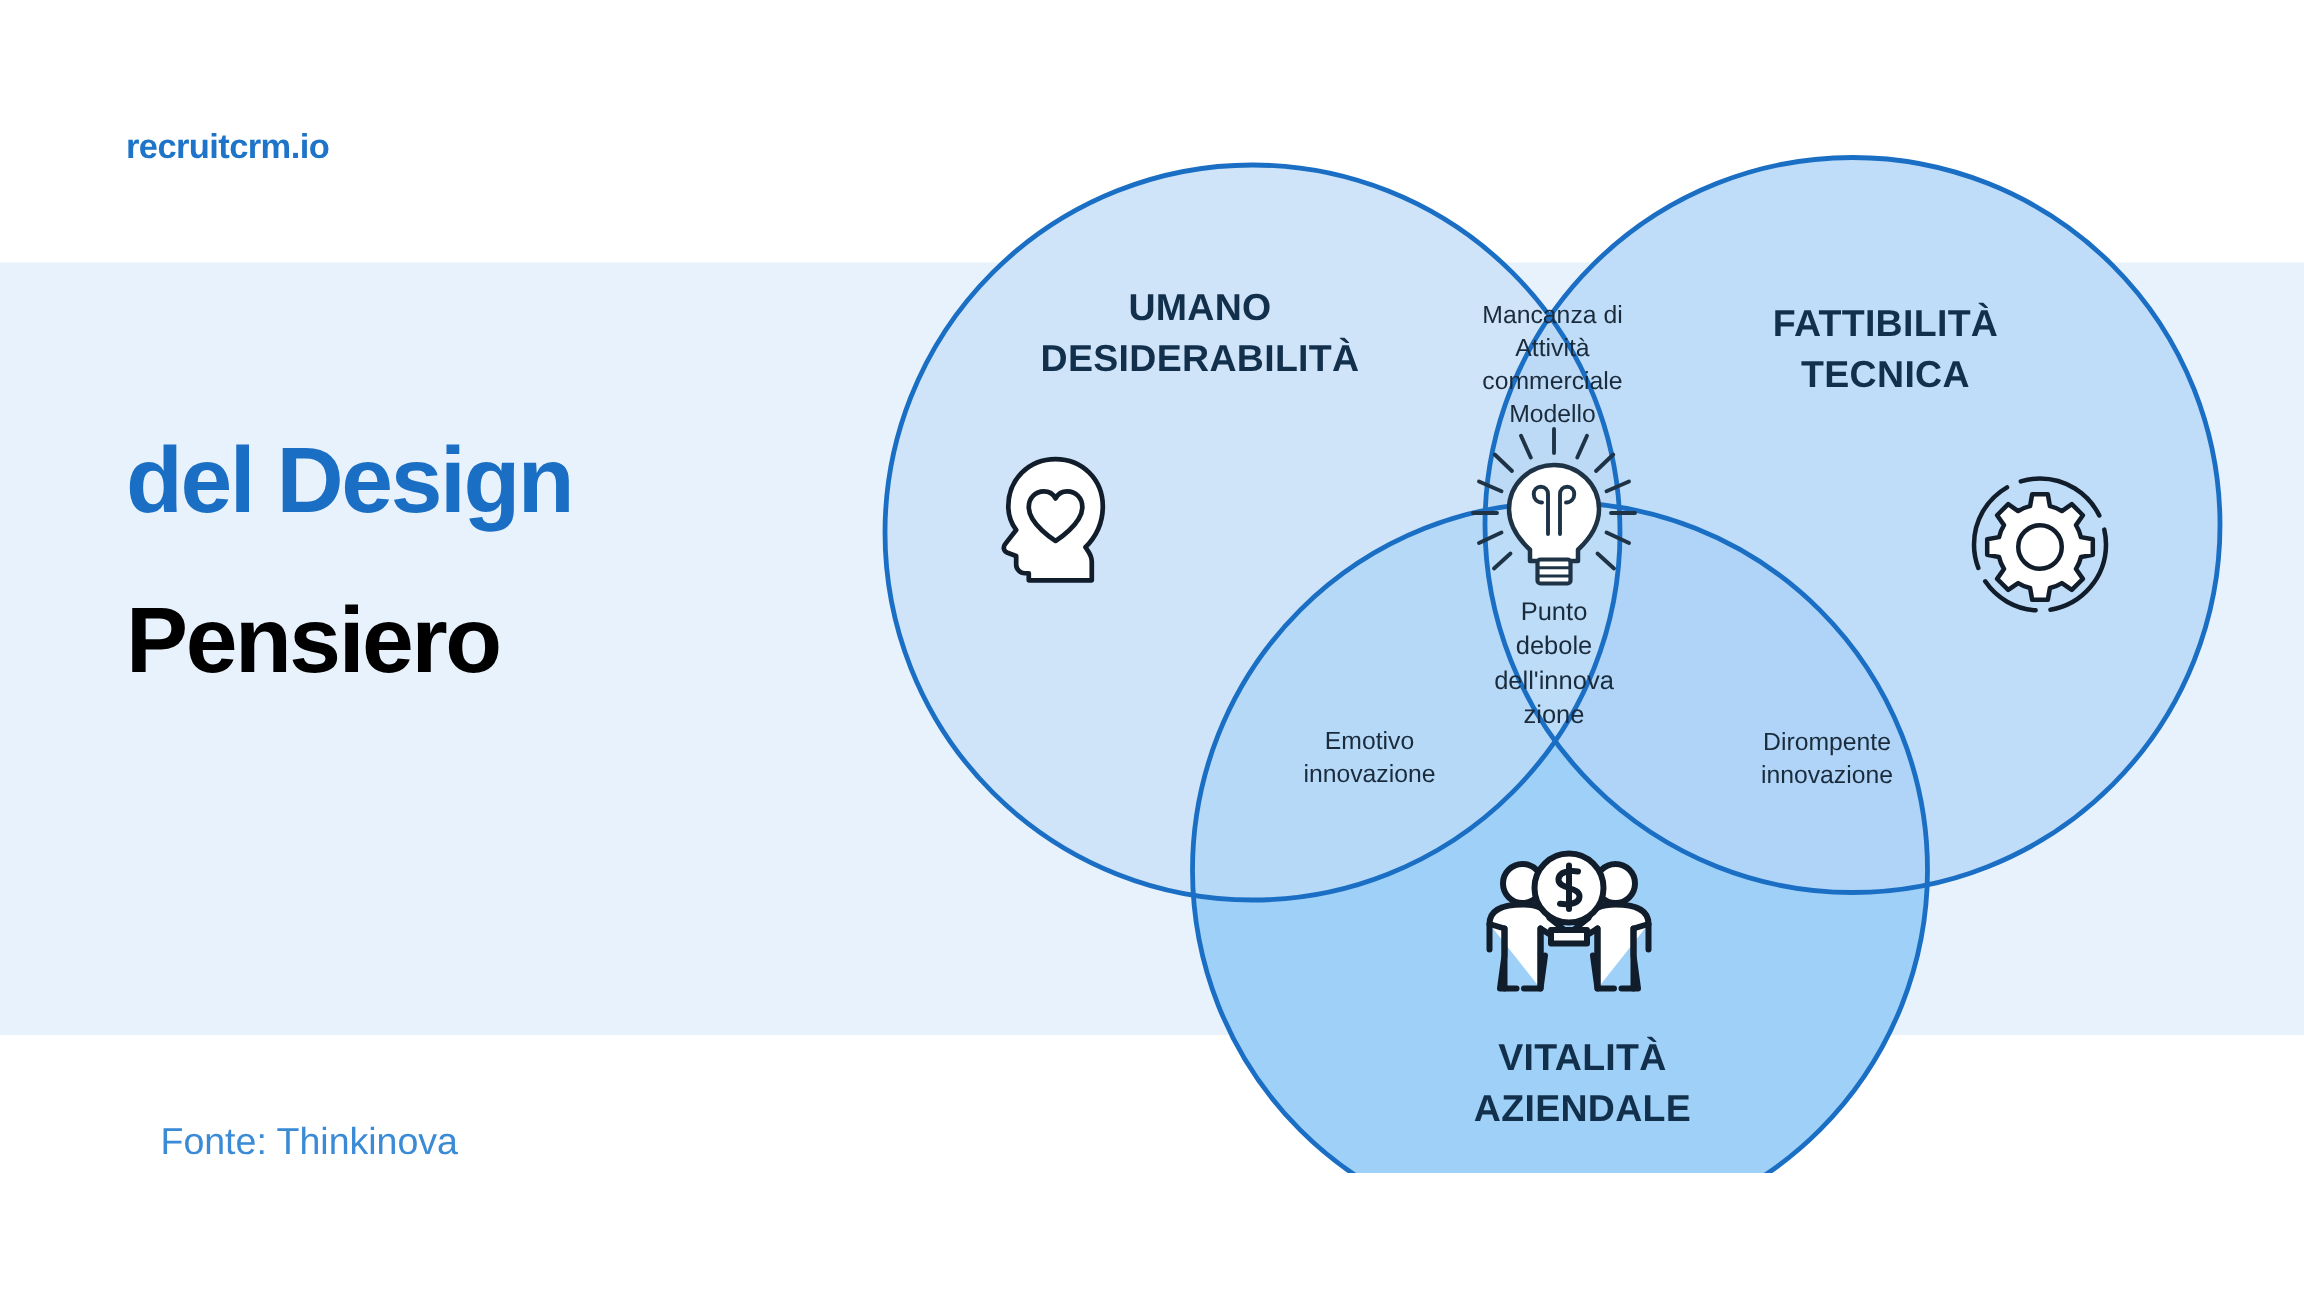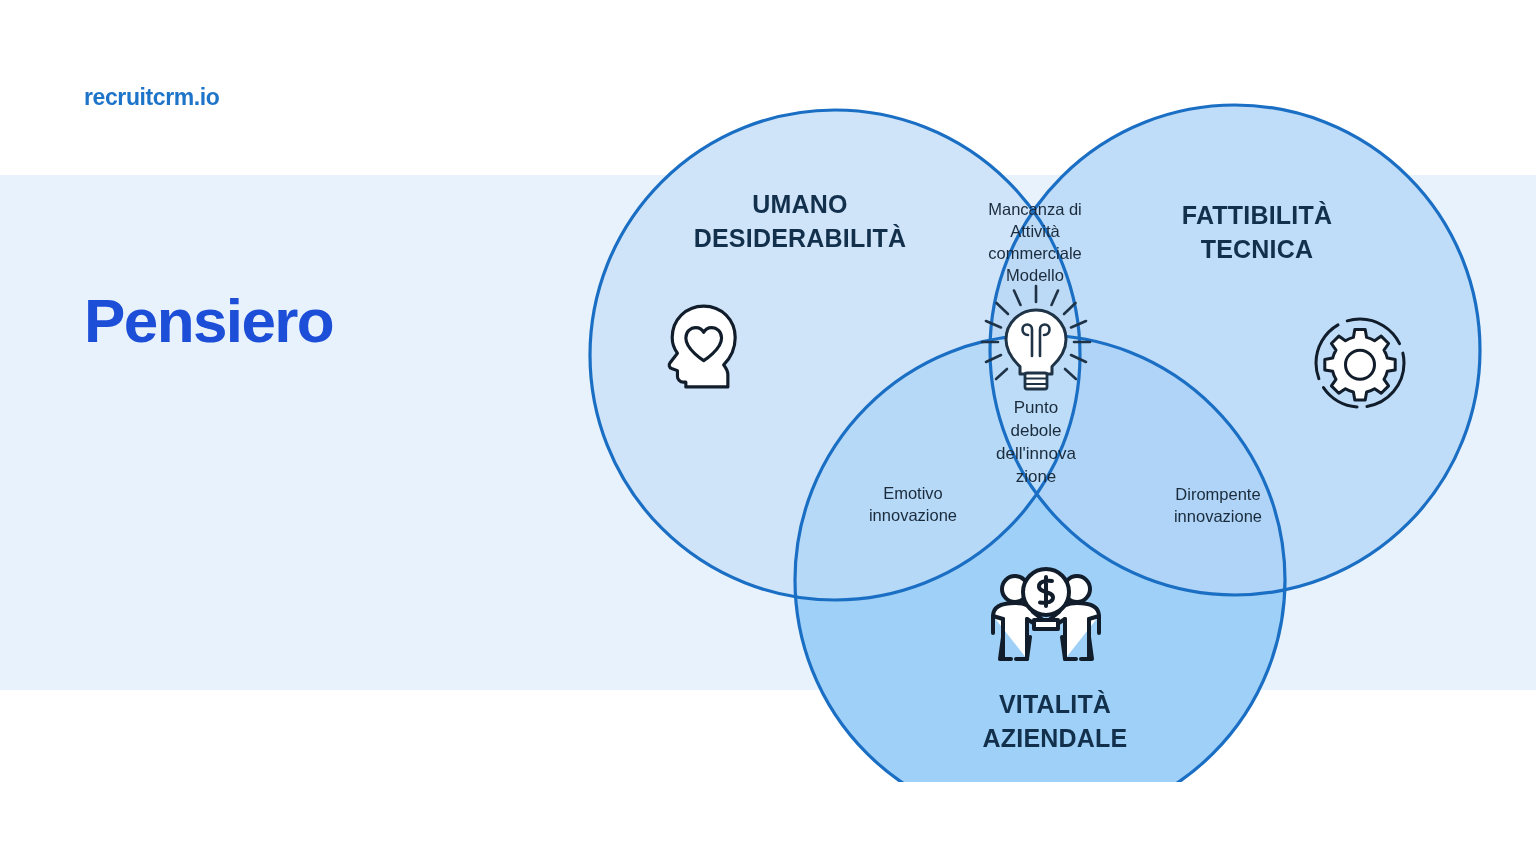--- a/index.html
+++ b/index.html
@@ -48,21 +48,21 @@
     top: 281px;
     z-index: 5;
     font-size: 62px;
     line-height: 79px;
     font-weight: bold;
     letter-spacing: -1.6px;
     font-family: "Liberation Sans", sans-serif;
   }
   .headline .l1 { color: #12304c; display: block; }
   .headline .l2 { color: #1a6fc4; display: block; }
-  .headline .l3 { color: #1d4ed8; display: block; }
+  .headline .l3 { color: #000000; display: block; margin-top: 28px; }
   .source {
     position: absolute;
     left: 107px;
     top: 747px;
     z-index: 5;
     font-size: 25px;
     color: #3a8ad6;
     font-family: "Liberation Sans", sans-serif;
   }
   .venn {
@@ -97,23 +97,25 @@
 </head>
 <body>
 
 <div id="stage">
 
   <div class="band"></div>
 
   <div class="logo">recruitcrm.io</div>
 
   <div class="headline">
+    <span class="l2">del Design</span>
     <span class="l3">Pensiero</span>
   </div>
 
+  <div class="source">Fonte: Thinkinova</div>
 
   <svg class="venn" viewBox="0 0 1536 864" width="1536" height="864">
 
     <defs>
       <clipPath id="clipLeft">
           <circle cx="835" cy="355" r="245"></circle>
         </clipPath>
       <clipPath id="clipRight">
           <circle cx="1235" cy="350" r="245"></circle>
         </clipPath>

